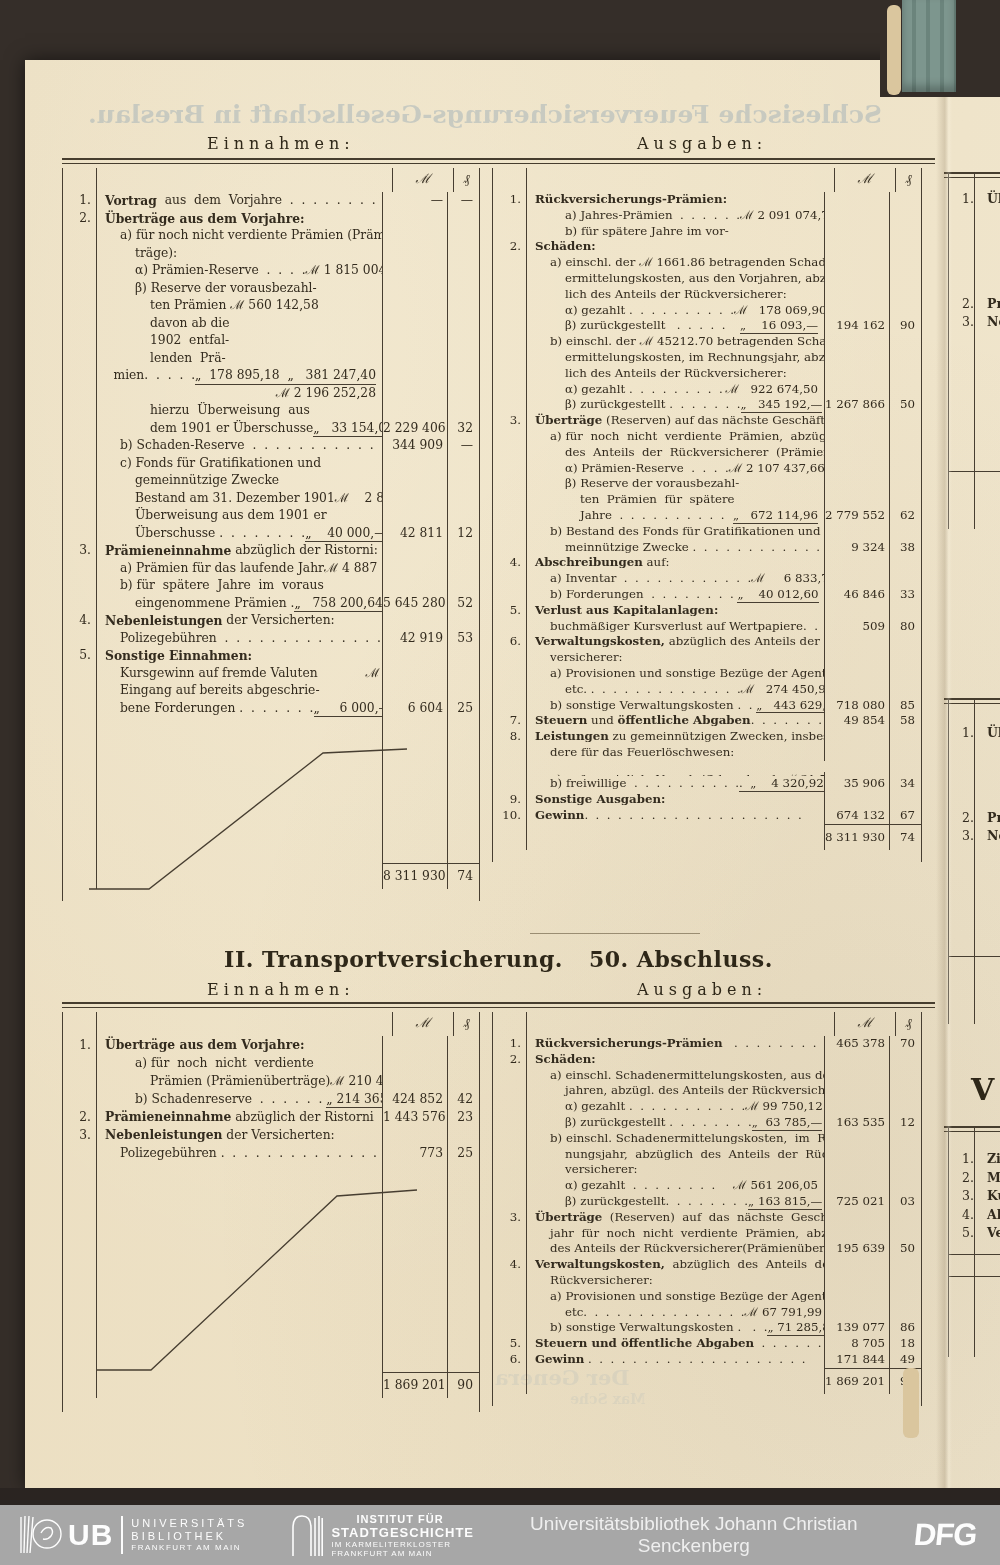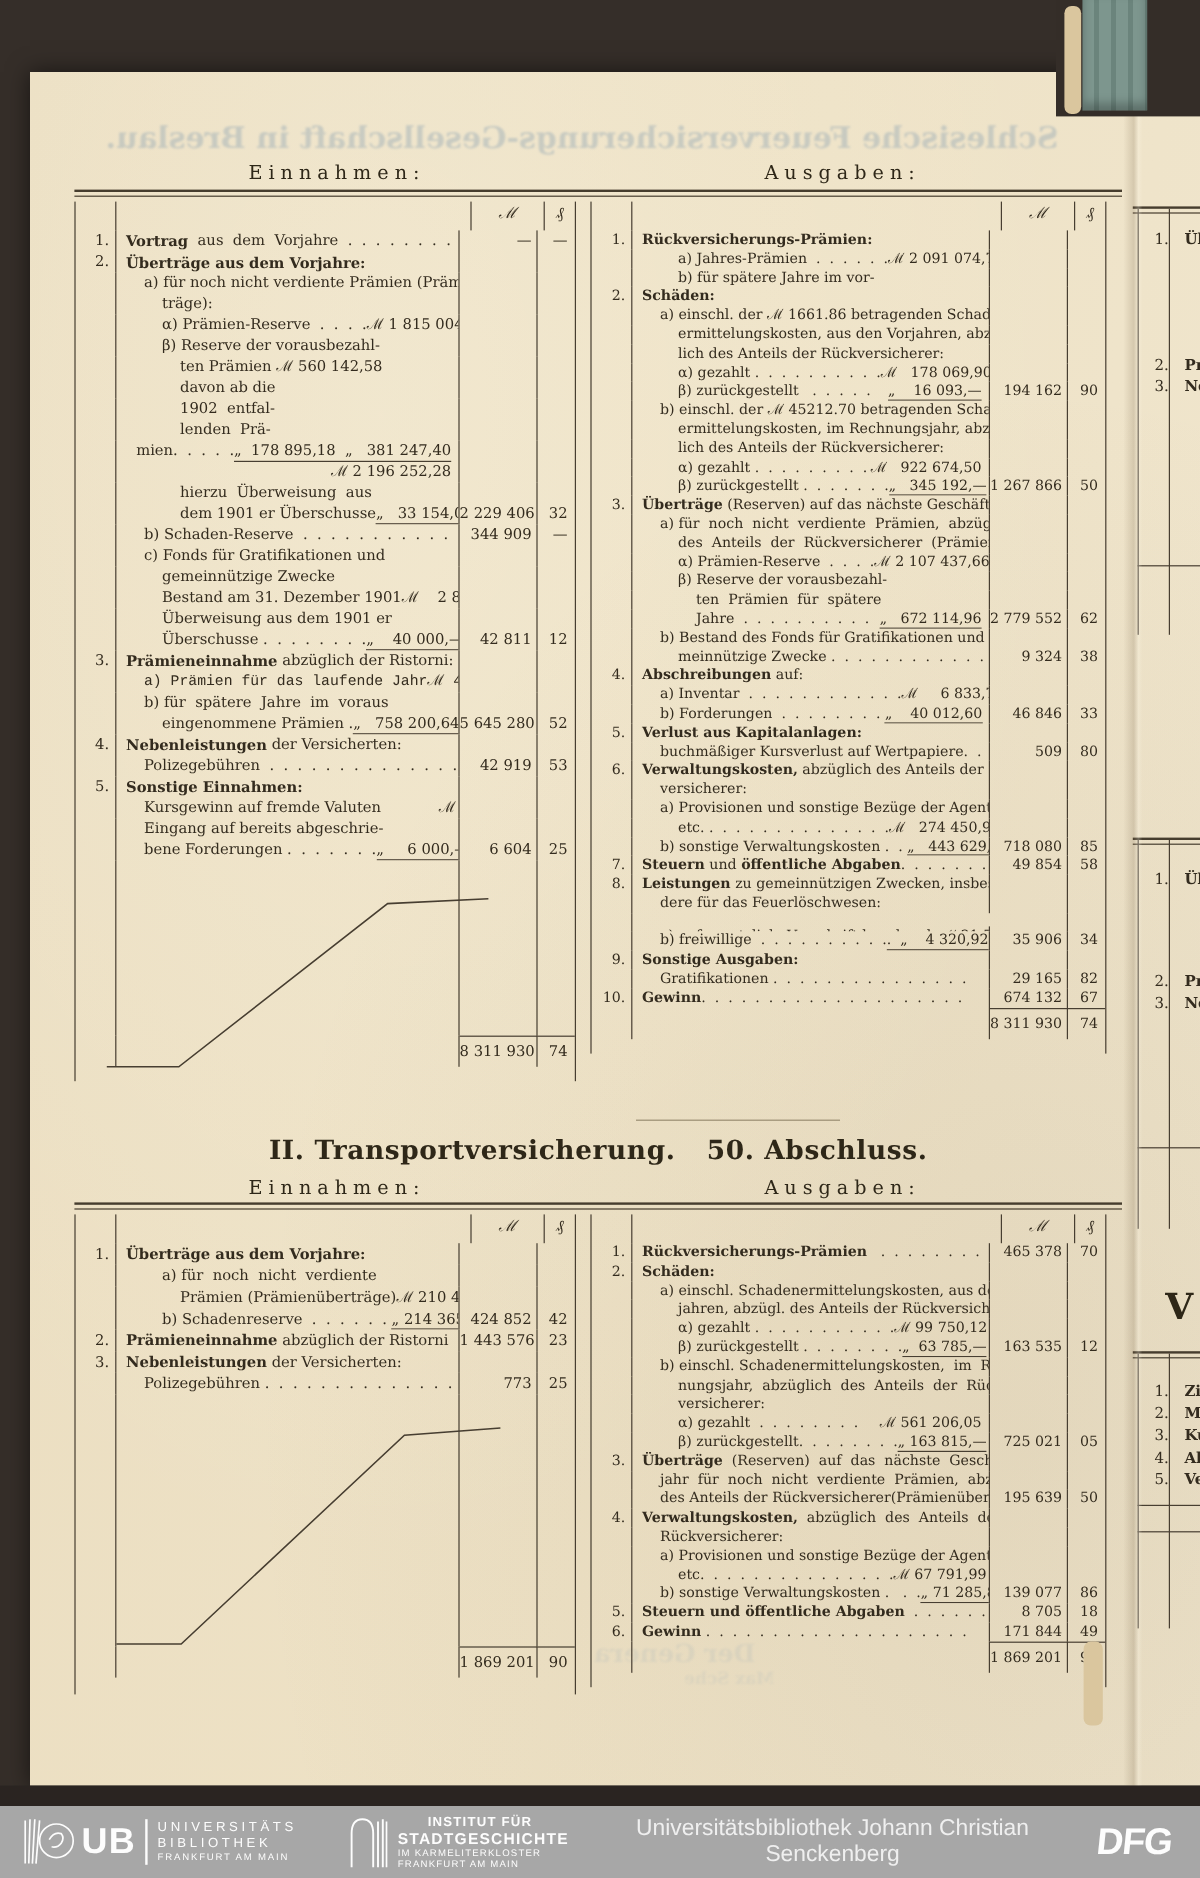--- a/index.html
+++ b/index.html
@@ -253,21 +253,21 @@
             <div class="c-p">12</div>
           </div>
           <div class="tr">
             <div class="c-num">3.</div>
             <div class="c-desc"><span class="bb">Prämieneinnahme</span><span> abzüglich der Ristorni:</span></div>
             <div class="c-m"></div>
             <div class="c-p"></div>
           </div>
           <div class="tr">
             <div class="c-num"></div>
-            <div class="c-desc" style="padding-left: 23px; font-family: Liberation Mono, monospace;"><span>a) Prämien für das laufende Jahr</span><span class="rr">ℳ 4 887 079,88</span></div>
+            <div class="c-desc" style="padding-left: 23px;"><span>a) Prämien für das laufende Jahr</span><span class="rr">ℳ 4 887 079,88</span></div>
             <div class="c-m"></div>
             <div class="c-p"></div>
           </div>
           <div class="tr">
             <div class="c-num"></div>
             <div class="c-desc" style="padding-left: 23px;"><span>b) für  spätere  Jahre  im  voraus</span></div>
             <div class="c-m"></div>
             <div class="c-p"></div>
           </div>
           <div class="tr">
@@ -566,26 +566,20 @@
             <div class="c-m">35 906</div>
             <div class="c-p">34</div>
           </div>
           <div class="tr">
             <div class="c-num">9.</div>
             <div class="c-desc"><span class="bb">Sonstige Ausgaben:</span></div>
             <div class="c-m"></div>
             <div class="c-p"></div>
           </div>
           <div class="tr">
-            <div class="c-num"></div>
-            <div class="c-desc" style="padding-left: 23px;"><span>Gratifikationen .  .  .  .  .  .  .  .  .  .  .  .  .  .  .</span></div>
-            <div class="c-m">29 165</div>
-            <div class="c-p">82</div>
-          </div>
-          <div class="tr">
             <div class="c-num">10.</div>
             <div class="c-desc"><span class="bb">Gewinn</span><span>.  .  .  .  .  .  .  .  .  .  .  .  .  .  .  .  .  .  .  .</span></div>
             <div class="c-m">674 132</div>
             <div class="c-p">67</div>
           </div>
           <div class="tr total">
             <div class="c-num"></div>
             <div class="c-desc"></div>
             <div class="c-m">8 311 930</div>
             <div class="c-p">74</div>
@@ -733,21 +727,21 @@
           <div class="tr">
             <div class="c-num"></div>
             <div class="c-desc" style="padding-left: 38px;"><span>α) gezahlt  .  .  .  .  .  .  .  . </span><span class="rr">ℳ 561 206,05</span></div>
             <div class="c-m"></div>
             <div class="c-p"></div>
           </div>
           <div class="tr">
             <div class="c-num"></div>
             <div class="c-desc" style="padding-left: 38px;"><span>β) zurückgestellt.  .  .  .  .  .  .  .</span><span class="rr uu">„ 163 815,—</span></div>
             <div class="c-m">725 021</div>
-            <div class="c-p">05</div>
+            <div class="c-p">03</div>
           </div>
           <div class="tr">
             <div class="c-num">3.</div>
             <div class="c-desc"><span class="bb">Überträge</span><span>  (Reserven)  auf  das  nächste  Geschäfts-</span></div>
             <div class="c-m"></div>
             <div class="c-p"></div>
           </div>
           <div class="tr">
             <div class="c-num"></div>
             <div class="c-desc" style="padding-left: 23px;"><span>jahr  für  noch  nicht  verdiente  Prämien,  abzügl.</span></div>

